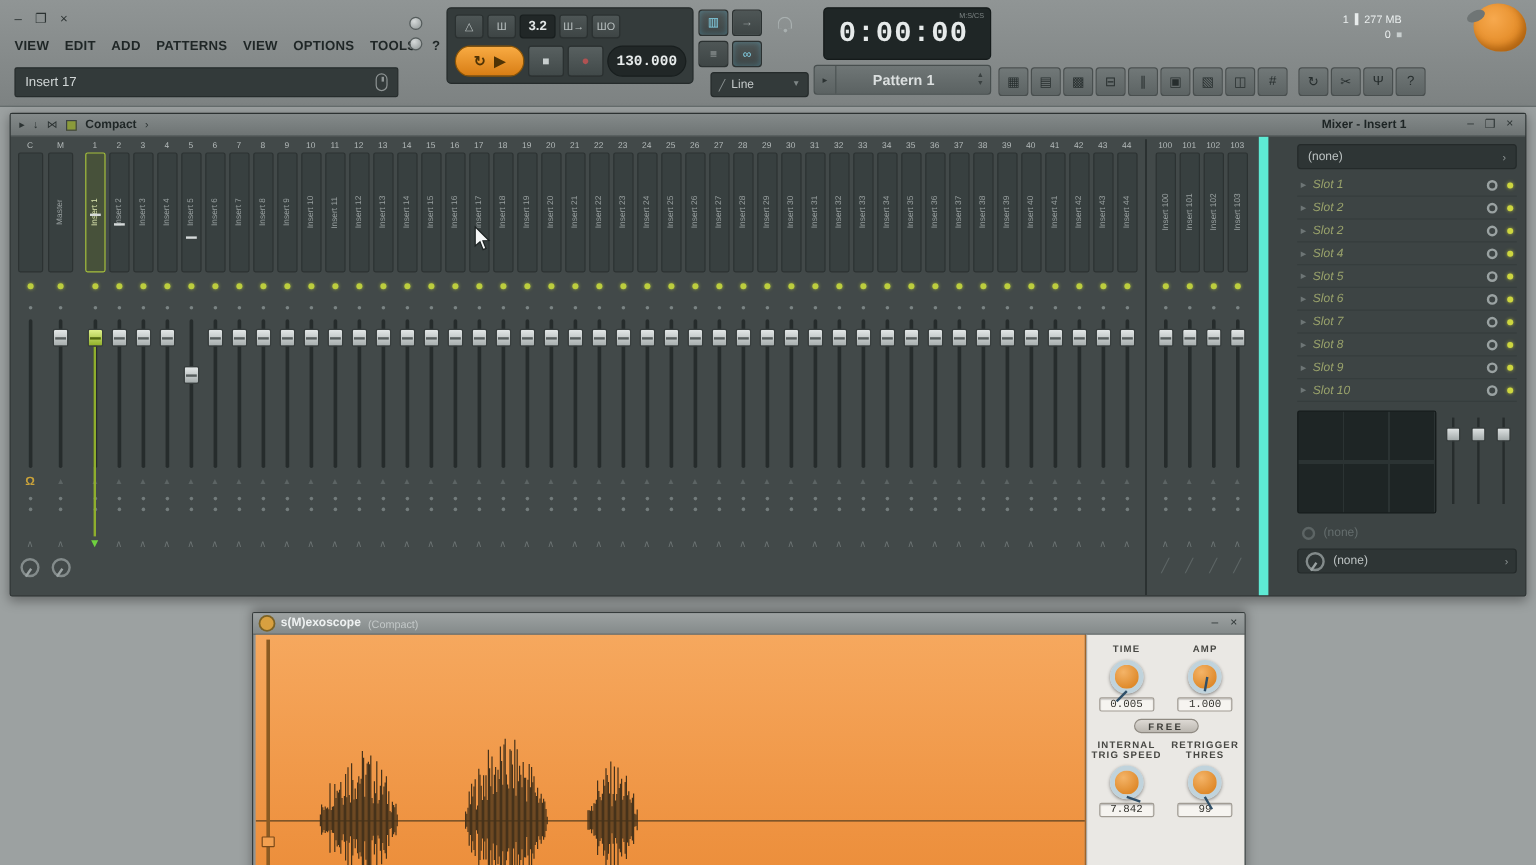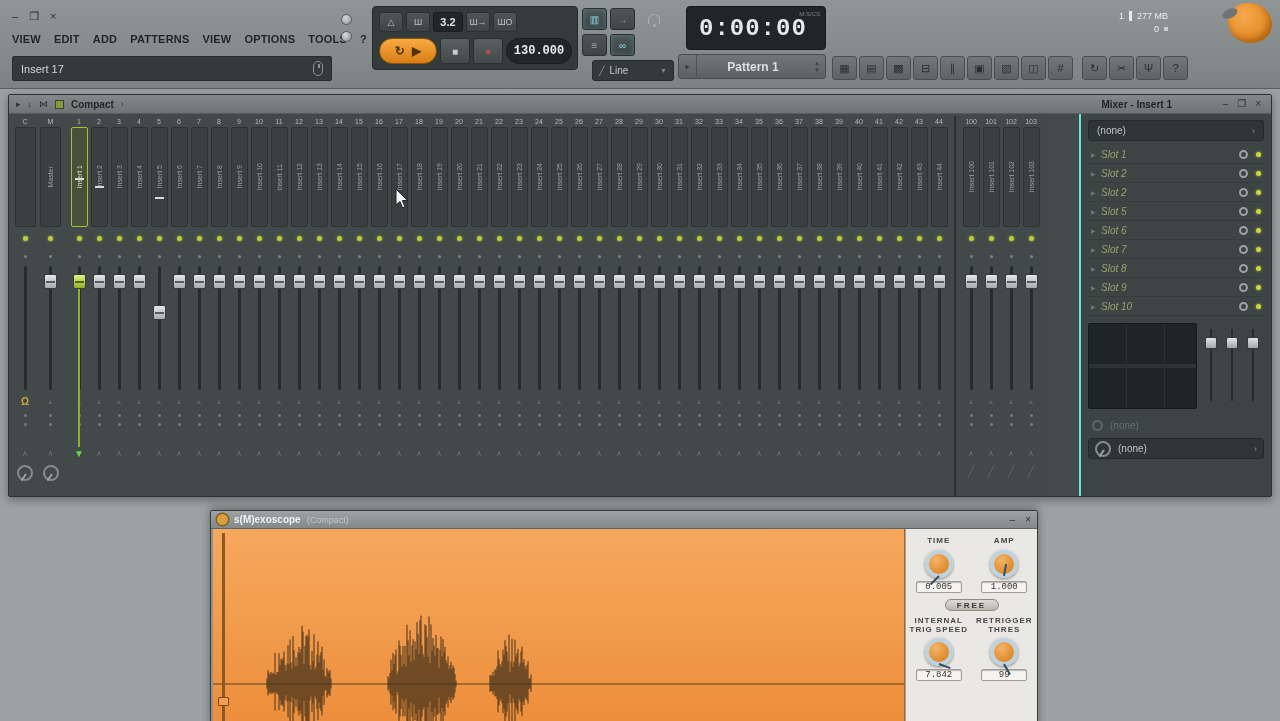--- a/index.html
+++ b/index.html
@@ -96,21 +96,21 @@
 .s-tri .phones{color:#c9a23a;font-size:10px;font-weight:bold}
 .s-dots2{height:38px;display:flex;flex-direction:column;align-items:center;gap:6px;padding-top:5px}
 .s-dots2 i{width:3px;height:3px;border-radius:50%;background:#737c7c}
 .s-arrow{height:16px;line-height:14px;font-size:8px;color:#6c7474}
 .s-arrow.green{color:#6fd13f;font-size:10px;font-weight:bold}
 .s-extra{flex:1;display:flex;align-items:flex-start;justify-content:center;padding-top:2px;font-size:11px;color:#5e6666}
 .knob-c{width:16px;height:16px;border-radius:50%;border:2px solid #838b8b;position:relative}
 .knob-c::after{content:"";position:absolute;left:6px;top:7px;width:2px;height:8px;background:#9aa2a2;transform:rotate(35deg);transform-origin:top center}
 
 
-.fx{position:absolute;top:0;right:0;bottom:0;width:192px;background:#3d4444;border-left:2px solid #5eead4;padding:6px 7px 0 7px}
+.fx{position:absolute;top:0;right:0;bottom:0;width:222px;background:#3d4444;border-left:8px solid #5eead4;padding:6px 7px 0 24px}
 .fx-input{height:21px;background:#2e3535;border:1px solid #242a2a;border-radius:3px;display:flex;align-items:center;padding:0 8px;color:#bdc3c3;font-size:10px;margin-bottom:4px}
 .fx-input .chev{margin-left:auto;color:#8d9494;font-size:9px}
 .fx-slot{height:19px;display:flex;align-items:center;padding:0 3px;border-bottom:1px solid #363d3d}
 .fx-slot .ar{width:10px;font-size:6px;color:#6d7575}
 .fx-slot .nm{font-size:10px;font-style:italic;color:#99a26b}
 .fx-slot .ring{margin-left:auto;width:9px;height:9px;border-radius:50%;border:2px solid #9aa2a2}
 .fx-slot .ld{width:5px;height:5px;border-radius:50%;background:#cdd63f;margin-left:8px;box-shadow:0 0 3px rgba(205,214,63,.8)}
 .fx-eq{margin-top:7px;display:flex;gap:7px;height:86px}
 .eq-display{flex:1;background:#1e2525;border:1px solid #141a1a;border-radius:2px;background-image:repeating-linear-gradient(90deg,transparent 0 37px,#2b3333 37px 38px),linear-gradient(transparent 48%,#2b3333 48%,#2b3333 52%,transparent 52%)}
 .eq-faders{width:60px;display:flex;gap:7px;padding-top:4px}
@@ -1565,20 +1565,26 @@
             </div>
             <div class="fx-slot">
               <span class="ar">▶</span>
               <span class="nm">Slot 2</span>
               <span class="ring"></span>
               <span class="ld"></span>
             </div>
             <div class="fx-slot">
               <span class="ar">▶</span>
               <span class="nm">Slot 2</span>
+              <span class="ring"></span>
+              <span class="ld"></span>
+            </div>
+            <div class="fx-slot">
+              <span class="ar">▶</span>
+              <span class="nm">Slot 4</span>
               <span class="ring"></span>
               <span class="ld"></span>
             </div>
             <div class="fx-slot">
               <span class="ar">▶</span>
               <span class="nm">Slot 5</span>
               <span class="ring"></span>
               <span class="ld"></span>
             </div>
             <div class="fx-slot">

